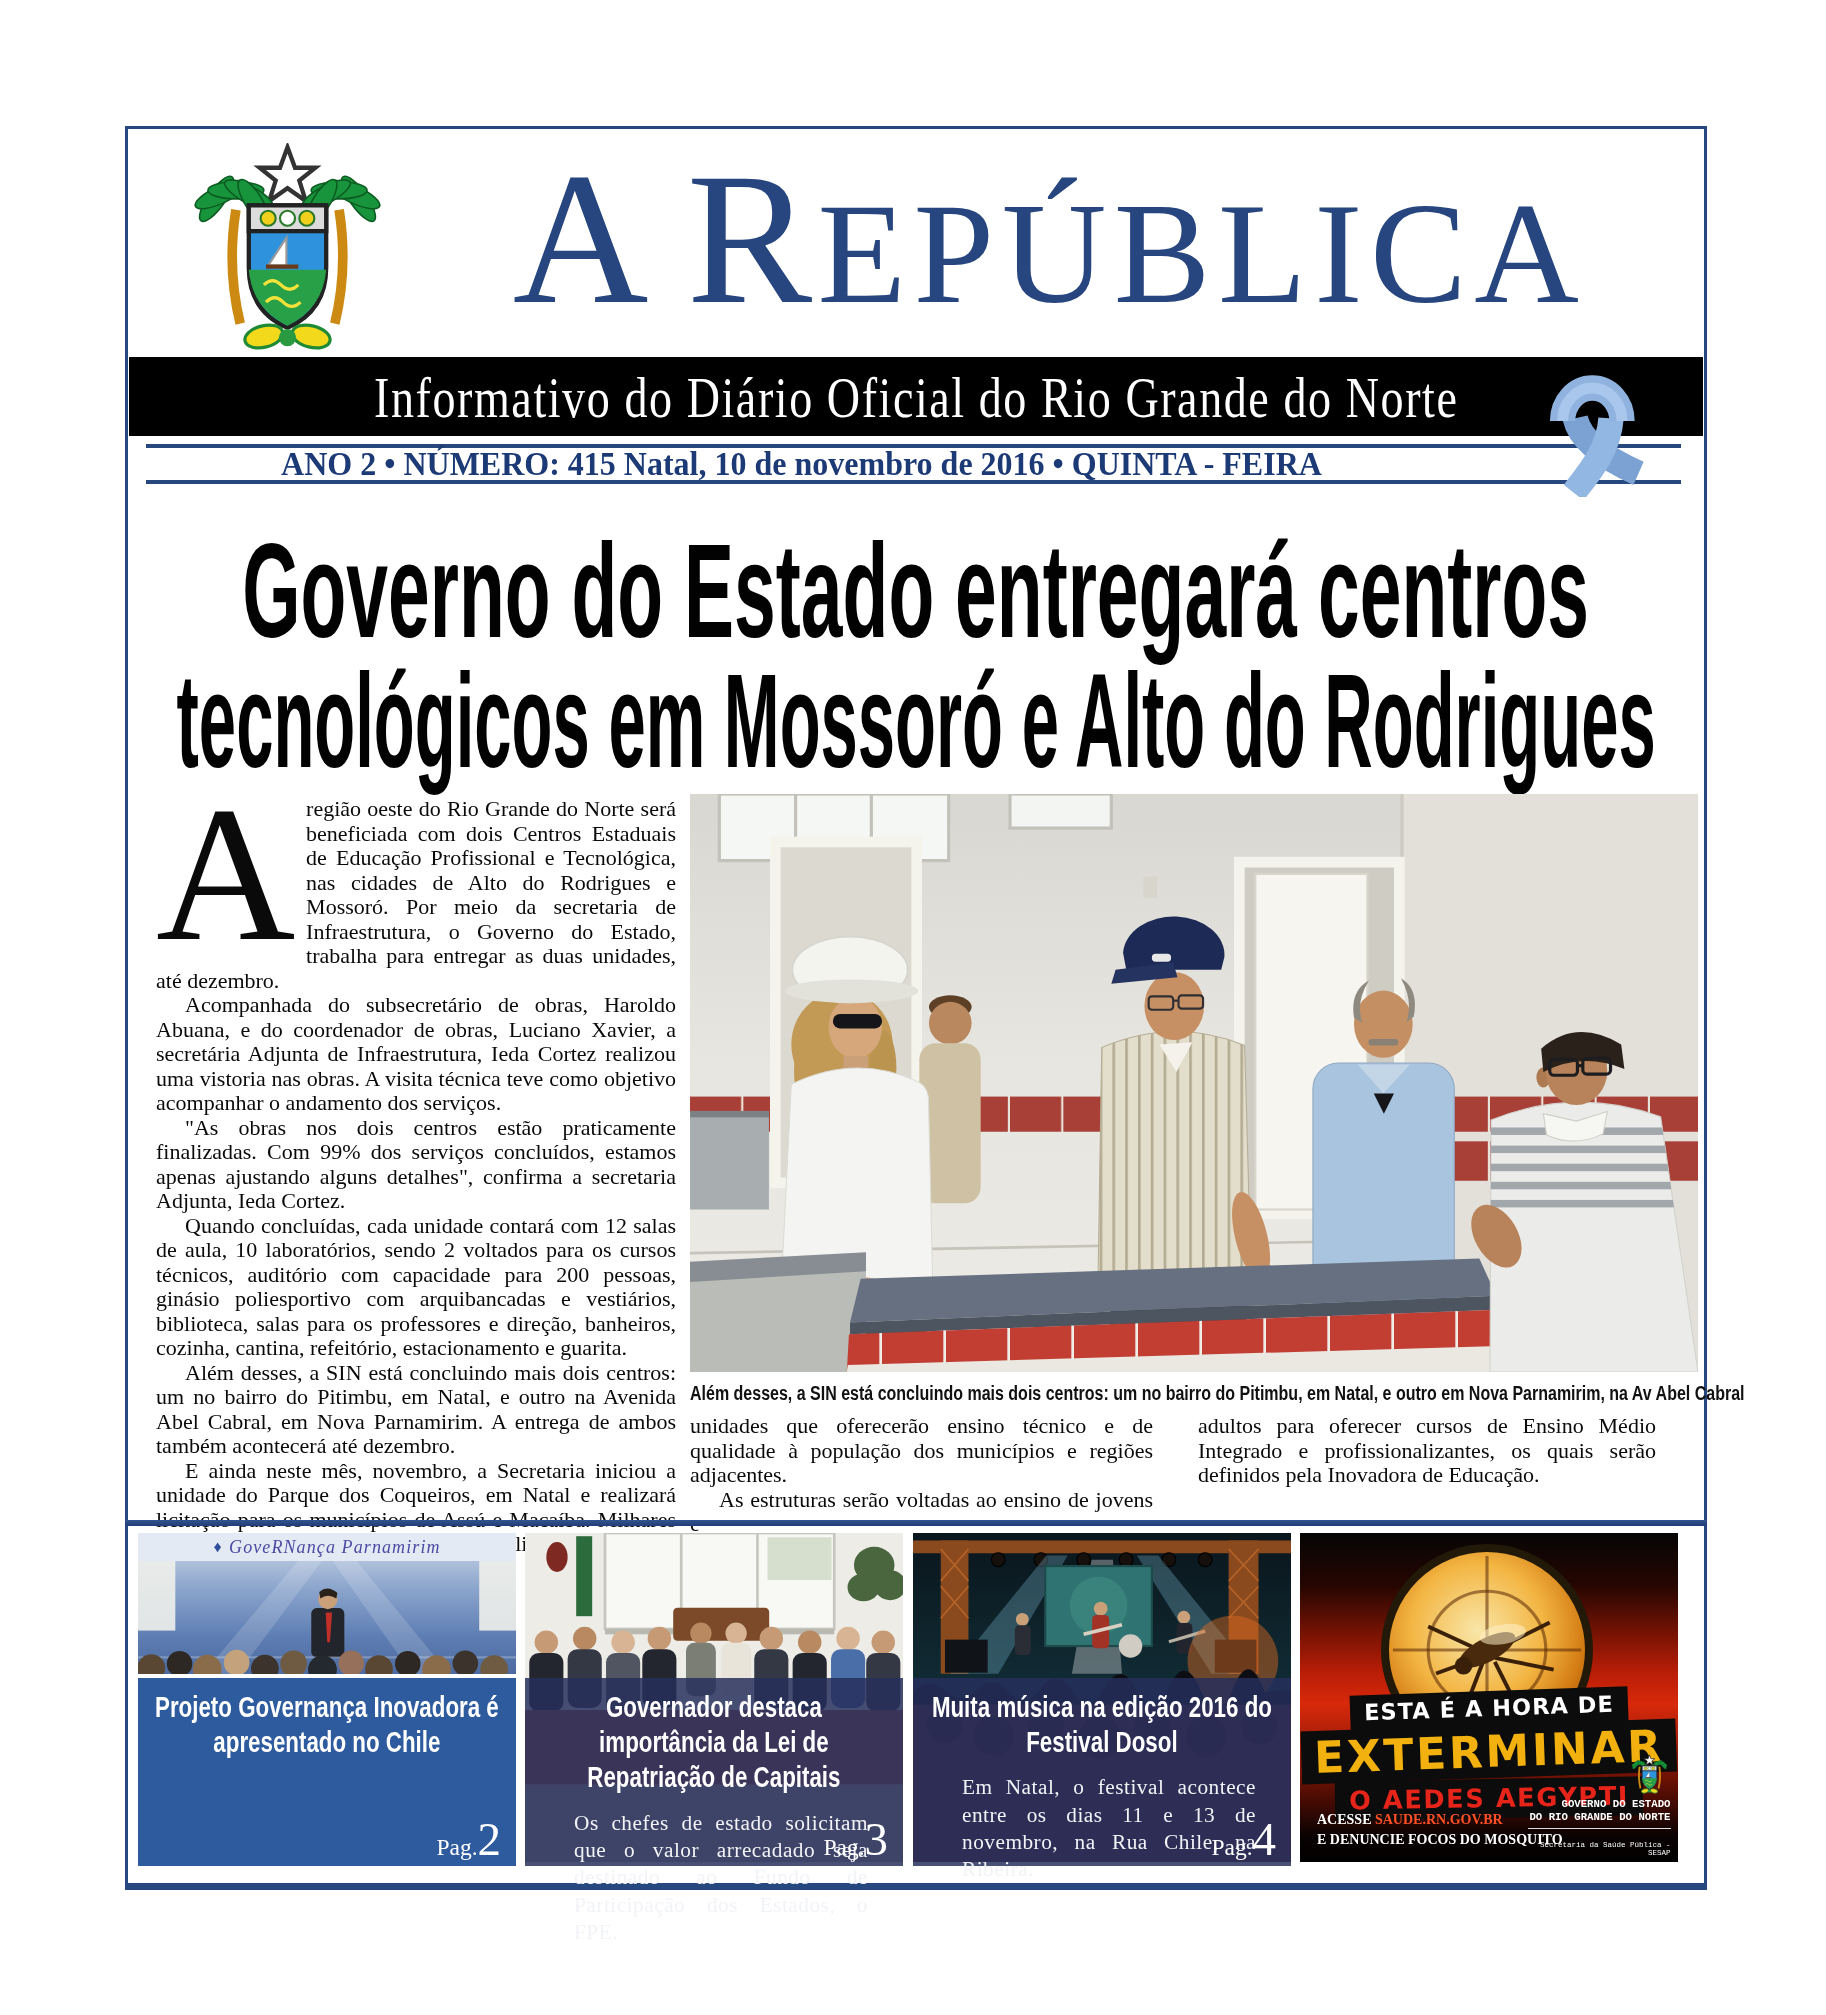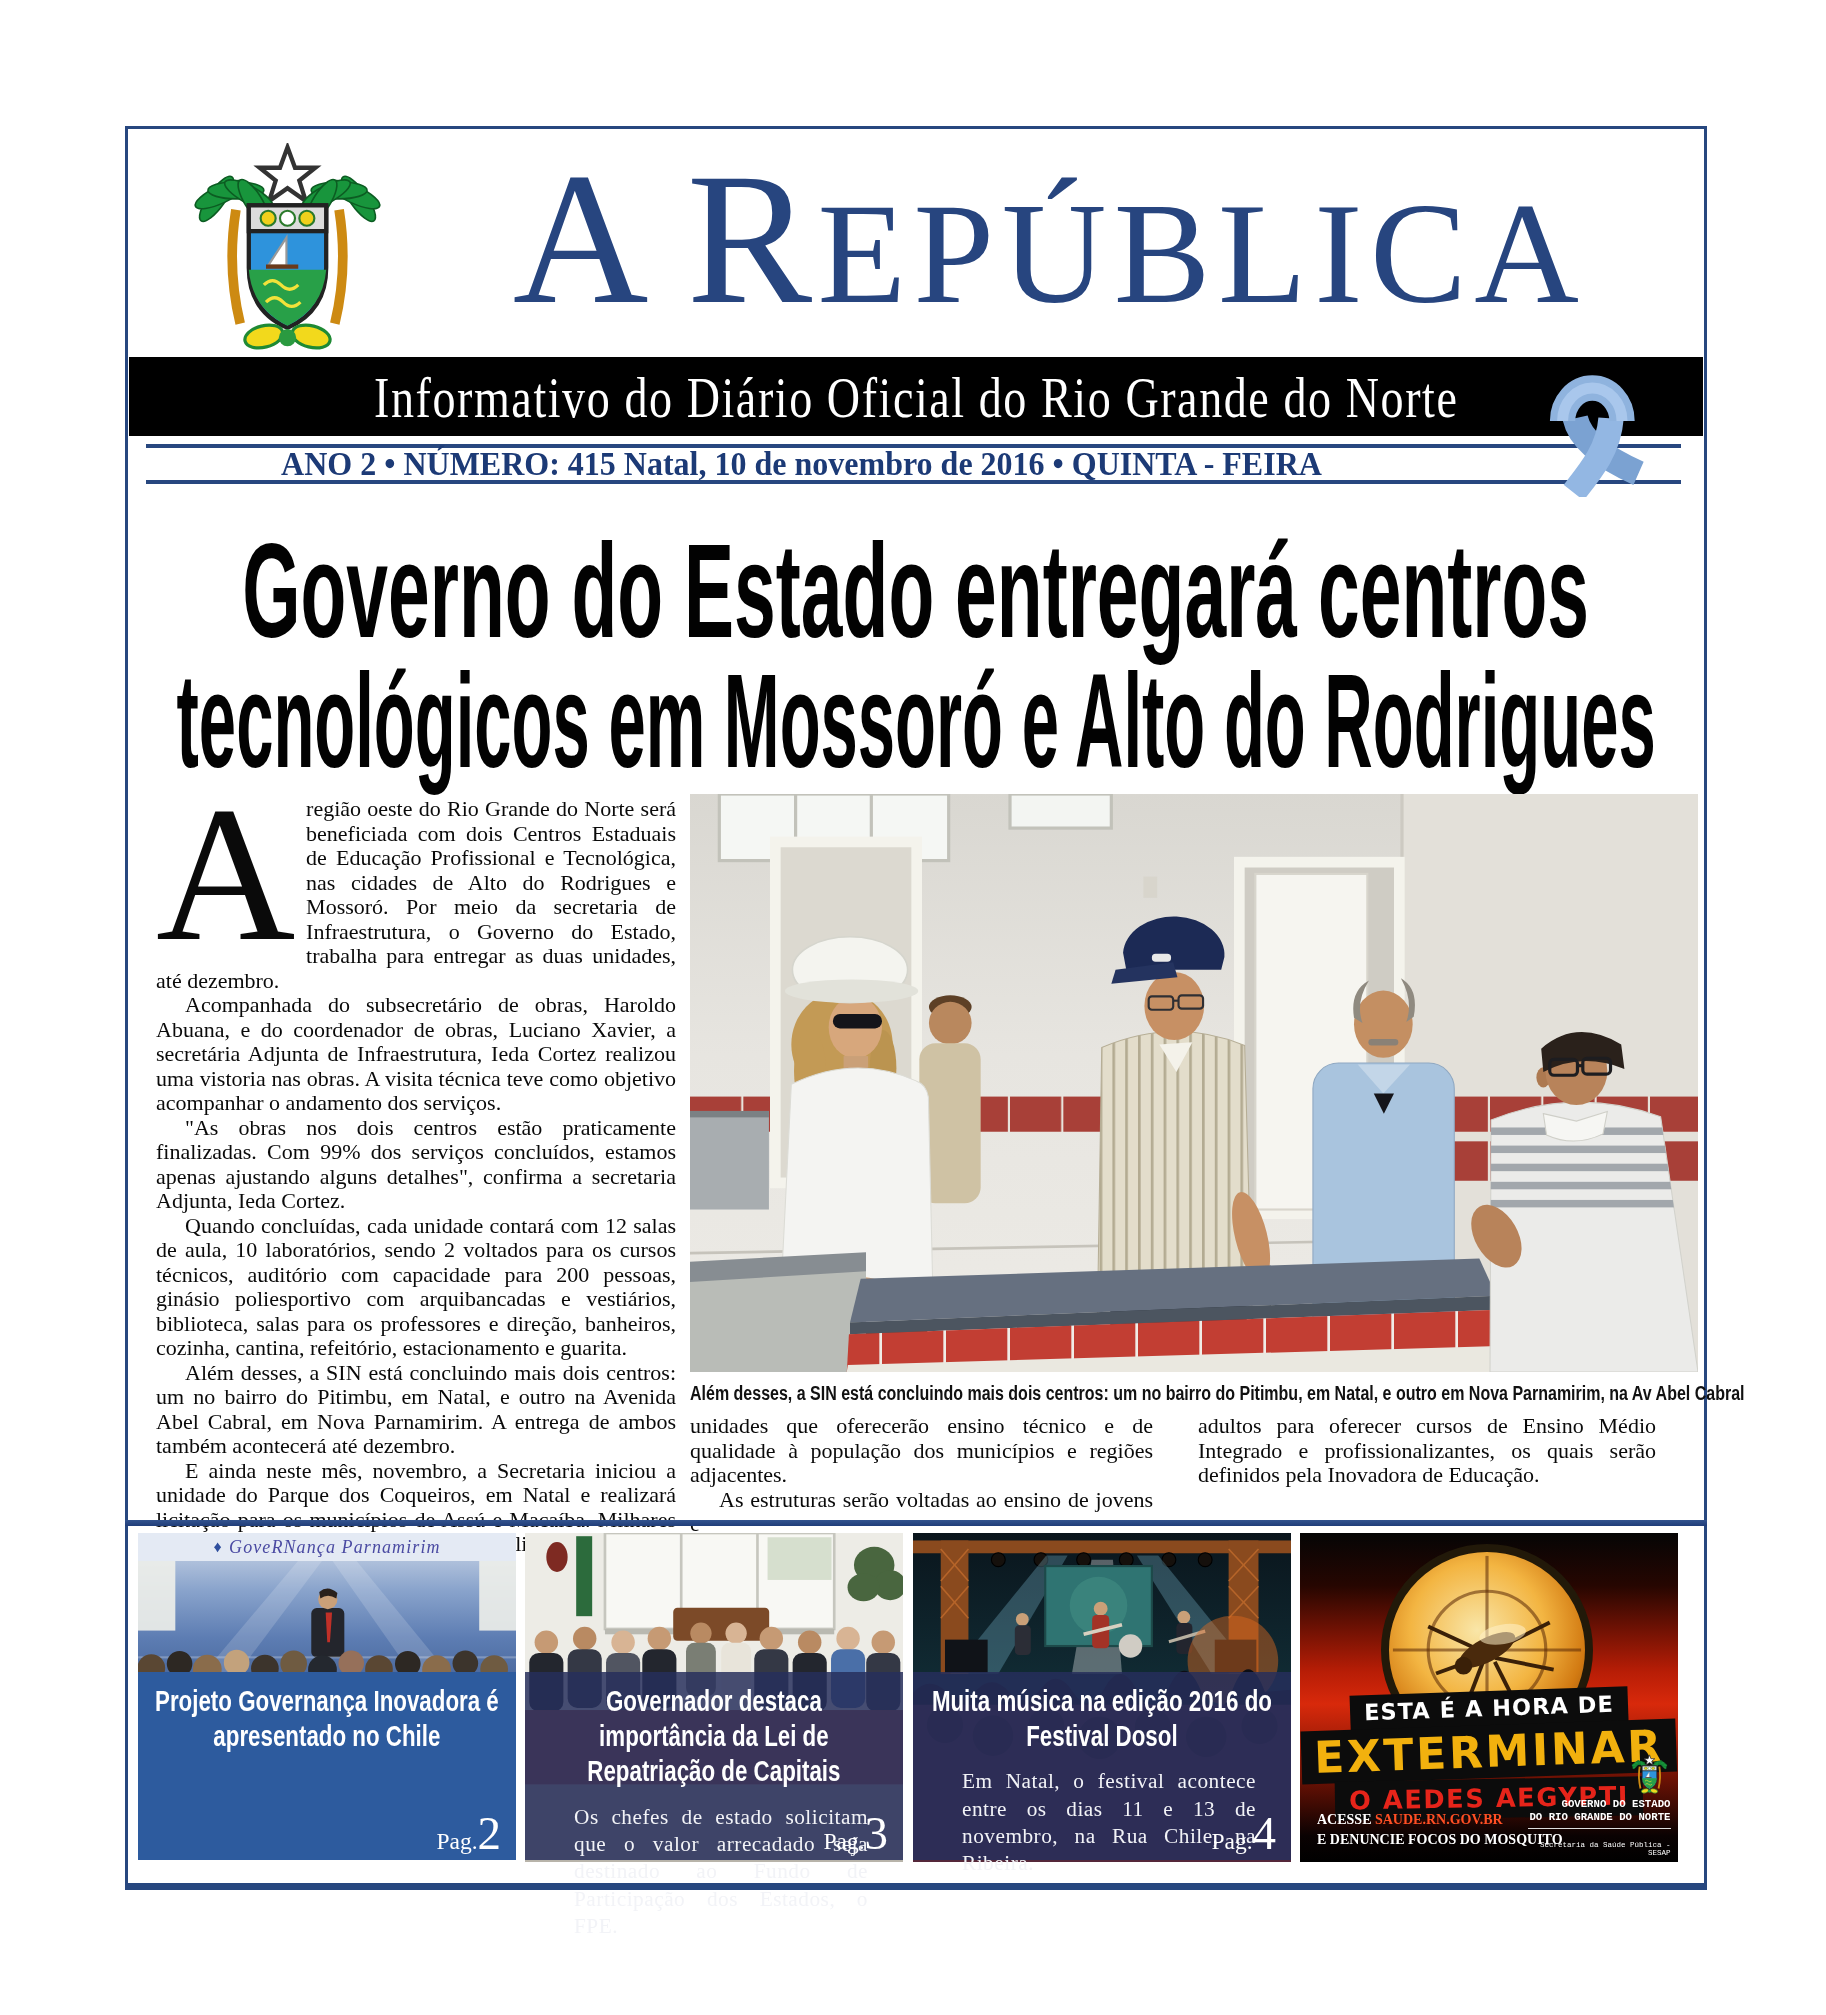--- a/index.html
+++ b/index.html
@@ -60,21 +60,21 @@
   .card1{left:138px;}.card2{left:525px;}.card3{left:913px;}.card4{left:1300px;}
   .card-photo{position:absolute;left:0;top:0;width:378px;height:329px;overflow:hidden;}
   .cp1{height:141px;background:linear-gradient(180deg,#d3dcea 0%,#8aa4cc 40%,#5c7cb2 75%,#4d6ba0 100%);}
   .cp2{background:#edece6;}
   .cp3{background:linear-gradient(180deg,#0a151c 0%,#123039 55%,#33202c 100%);}
   .c1-band{position:absolute;left:0;top:0;width:378px;height:28px;background:#e4eaf4;display:flex;align-items:center;justify-content:center;
            color:#4a4aa2;font-size:18px;font-style:italic;letter-spacing:1.1px;}
   .c1-logo{color:#2f4f9e;margin-right:6.4px;font-style:normal;font-size:16px;}
   .c1-art{position:absolute;left:0;top:28px;width:378px;height:114px;}
   .cp-svg{position:absolute;left:0;top:0;width:100%;height:100%;}
-  .card-box{position:absolute;left:0;top:139px;width:378px;height:188px;box-sizing:border-box;padding:11.7px 16px 0;}
+  .card-box{position:absolute;left:0;top:145px;width:378px;height:188px;box-sizing:border-box;padding:11.7px 16px 0;}
   .card1 .card-box{background:#2d5b9e;}
   .card2 .card-box,.card3 .card-box{background:rgba(38,46,92,.84);}
   .card-title{font-family:"Liberation Sans",sans-serif;font-weight:bold;color:#fff;font-size:29px;line-height:1.22;
               text-align:center;width:130%;margin:0 0 0 -15%;transform:scaleX(.77);transform-origin:center top;}
   .card-body{color:#f2f3f7;font-size:21.3px;line-height:1.28;letter-spacing:0.5px;text-align:justify;margin:14px 19px 0 33px;}
   .card-page{position:absolute;right:15px;bottom:3.2px;color:#fff;display:flex;align-items:baseline;}
   .card-page .lbl{font-size:23.5px;}
   .card-page .num{font-size:47px;line-height:1;}
 
   

